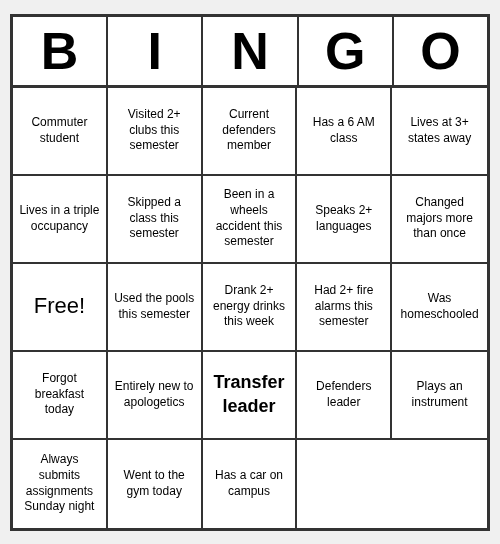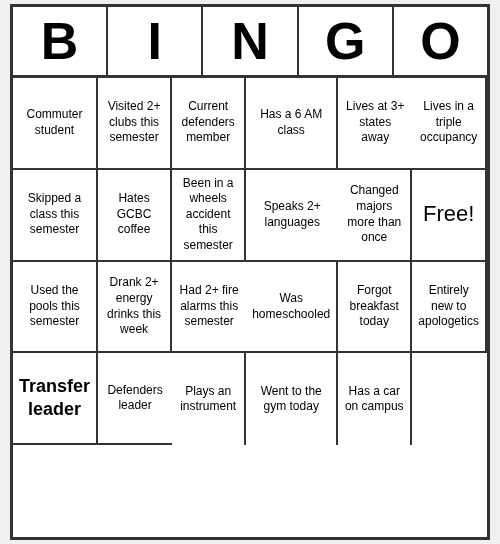--- a/index.html
+++ b/index.html
@@ -37,21 +37,21 @@
       border-right: 2px solid #333;
       line-height: 1;
     }
 
     .bingo-letter:last-child {
       border-right: none;
     }
 
     .bingo-grid {
       display: grid;
-      grid-template-columns: repeat(6, 1fr);
+      grid-template-columns: repeat(5, 1fr);
       grid-template-rows: repeat(5, 1fr);
     }
 
     .bingo-cell {
       border-right: 2px solid #333;
       border-bottom: 2px solid #333;
       min-height: 88px;
       display: flex;
       align-items: center;
       justify-content: center;
@@ -92,30 +92,30 @@
       <div class="bingo-letter">O</div>
     </div>
   <div class="bingo-grid">
   <div class="bingo-cell">Commuter student</div>
       <div class="bingo-cell">Visited 2+ clubs this semester</div>
       <div class="bingo-cell">Current defenders member</div>
       <div class="bingo-cell">Has a 6 AM class</div>
       <div class="bingo-cell">Lives at 3+ states away</div>
       <div class="bingo-cell">Lives in a triple occupancy</div>
       <div class="bingo-cell">Skipped a class this semester</div>
-      <div class="bingo-cell">Hates GCBC coffee</div>
       <div class="bingo-cell">Been in a wheels accident this semester</div>
       <div class="bingo-cell">Speaks 2+ languages</div>
       <div class="bingo-cell">Changed majors more than once</div>
       <div class="bingo-cell free">Free!</div>
       <div class="bingo-cell">Used the pools this semester</div>
       <div class="bingo-cell">Drank 2+ energy drinks this week</div>
       <div class="bingo-cell">Had 2+ fire alarms this semester</div>
       <div class="bingo-cell">Was homeschooled</div>
       <div class="bingo-cell">Forgot breakfast today</div>
       <div class="bingo-cell">Entirely new to apologetics</div>
       <div class="bingo-cell large-text">Transfer leader</div>
       <div class="bingo-cell">Defenders leader</div>
       <div class="bingo-cell">Plays an instrument</div>
+      <div class="bingo-cell">Always submits assignments Sunday night</div>
       <div class="bingo-cell">Went to the gym today</div>
       <div class="bingo-cell">Has a car on campus</div>
     </div>
 </div>
 
 </body></html>

